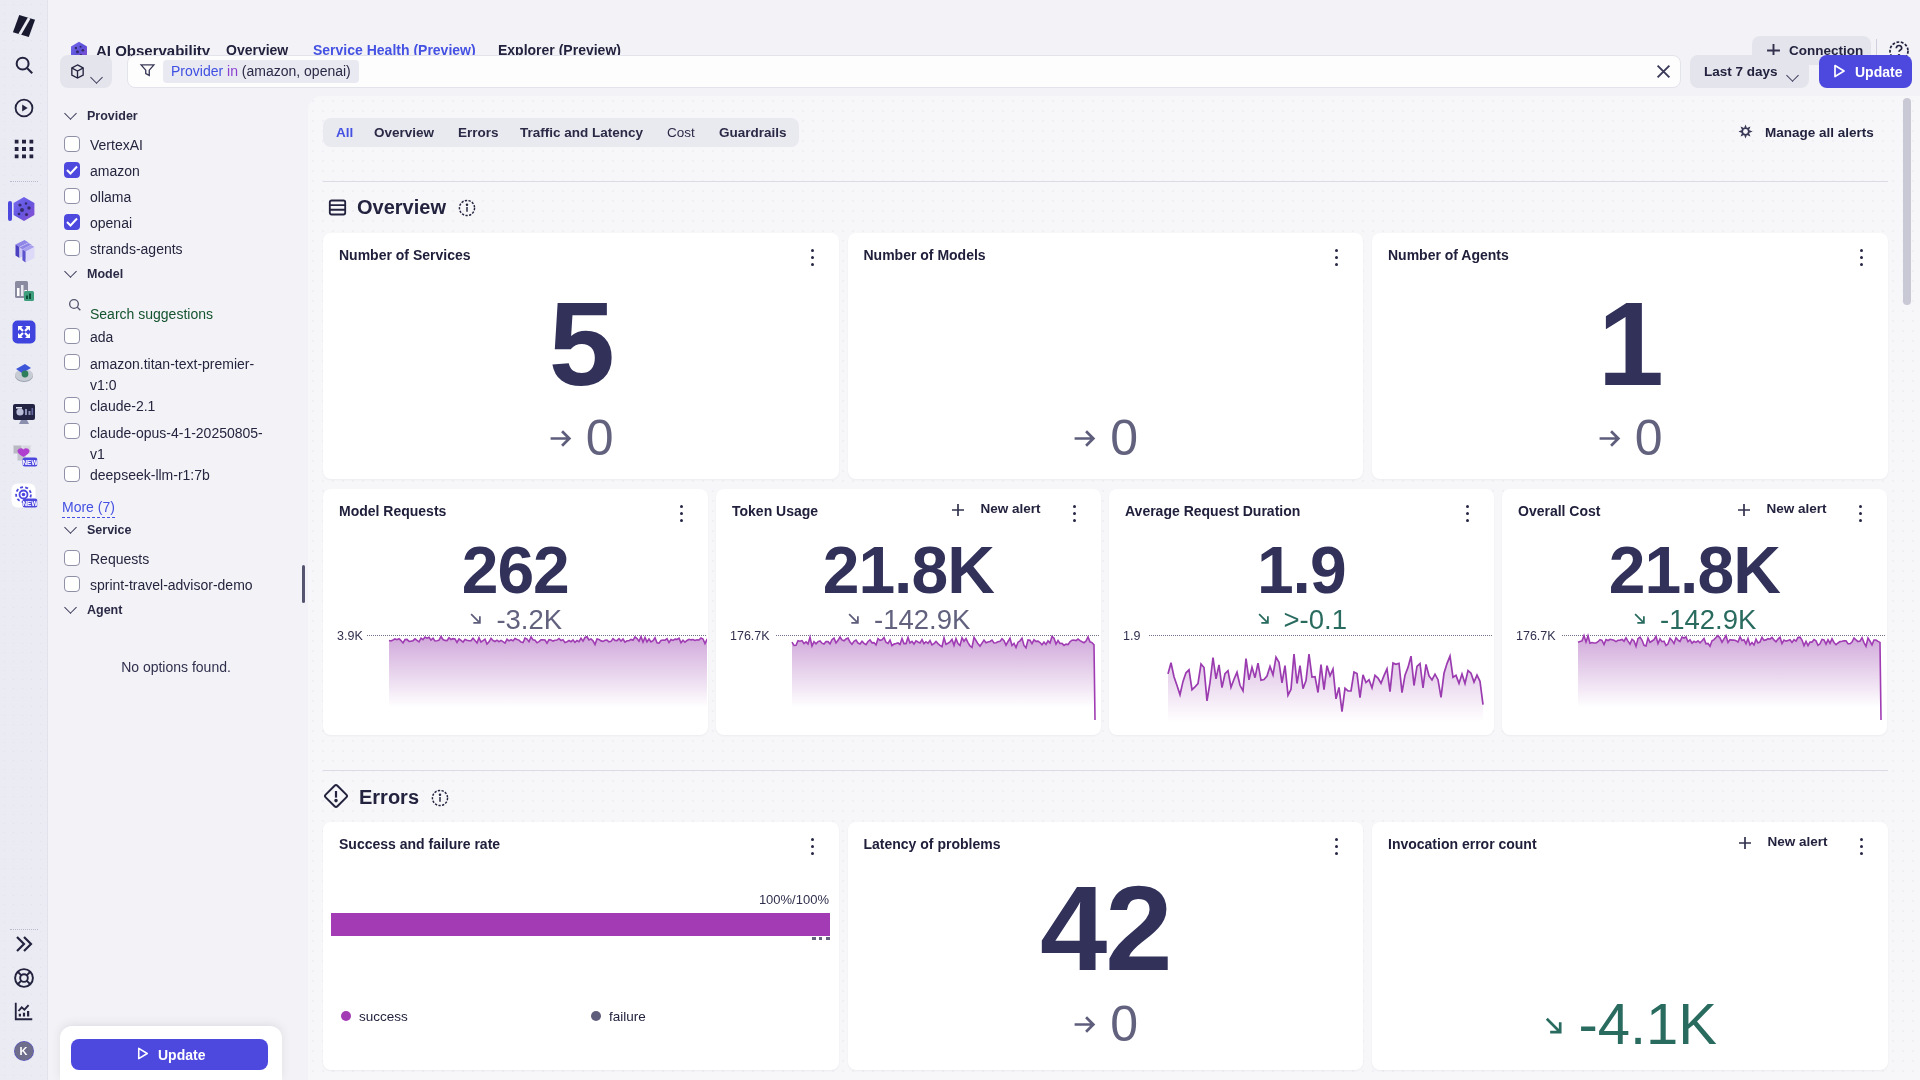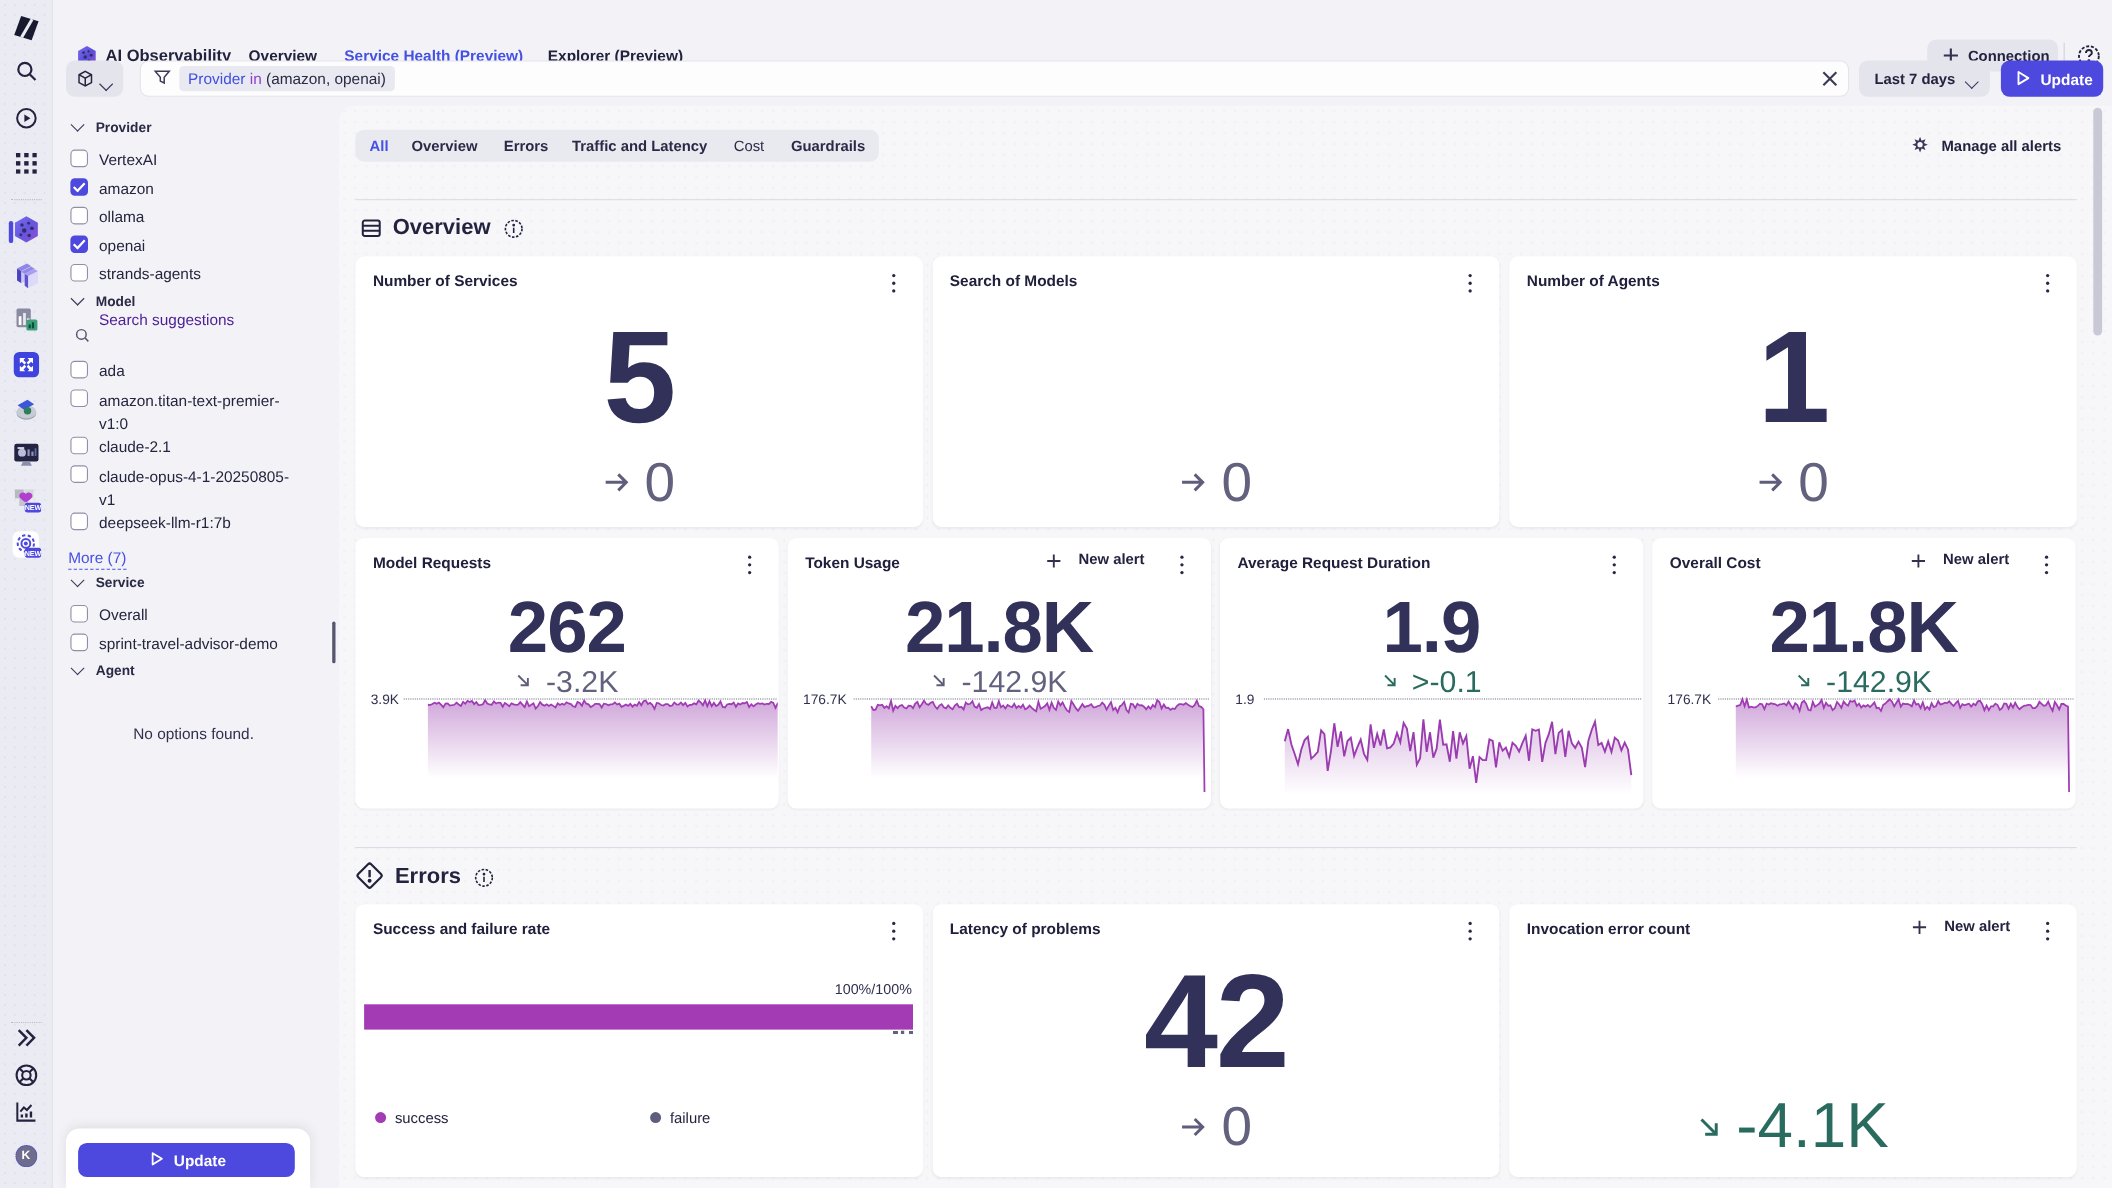--- a/index.html
+++ b/index.html
@@ -252,35 +252,35 @@
       </svg>
     </div>
     <div class="flab" style="top:115px">openai</div>
   <div class="cb" style="top:140px"></div>
     <div class="flab" style="top:141px">strands-agents</div>
   <div class="fhead" style="left:18px;top:167px"><span class="chev" style="margin-right:12px;position:relative;top:-2px"></span>Model</div>
   <div class="abs" style="left:19px;top:197px"><svg width="16" height="16" viewBox="0 0 24 24" fill="none" stroke="#55556f" stroke-width="2">
         <circle cx="10.5" cy="10.5" r="6.5"></circle>
         <path d="M15.5 15.5 L20 20"></path>
       </svg></div>
-  <div class="abs" style="left:42px;top:182px;font-size:14px;color:#4c1d95">Search suggestions</div>
+  <div class="abs" style="left:42px;top:206px;font-size:14px;color:#14532d">Search suggestions</div>
   <div class="cb" style="top:228px"></div>
     <div class="flab" style="top:229px">ada</div>
   <div class="cb" style="top:254px"></div>
     <div class="flab" style="top:254px;line-height:20.5px">amazon.titan-text-premier-<br>v1:0</div>
   <div class="cb" style="top:297px"></div>
     <div class="flab" style="top:298px">claude-2.1</div>
   <div class="cb" style="top:323px"></div>
     <div class="flab" style="top:323px;line-height:20.5px">claude-opus-4-1-20250805-<br>v1</div>
   <div class="cb" style="top:366px"></div>
     <div class="flab" style="top:367px">deepseek-llm-r1:7b</div>
   <div class="abs" style="left:14px;top:399px;font-size:14px;color:#4451e2;border-bottom:1px dashed #4451e2;padding-bottom:2px">More (7)</div>
   <div class="fhead" style="left:18px;top:423px"><span class="chev" style="margin-right:12px;position:relative;top:-2px"></span>Service</div>
   <div class="cb" style="top:450px"></div>
-    <div class="flab" style="top:451px">Overall</div>
+    <div class="flab" style="top:451px">Requests</div>
   <div class="cb" style="top:476px"></div>
     <div class="flab" style="top:477px">sprint-travel-advisor-demo</div>
   <div class="fhead" style="left:18px;top:503px"><span class="chev" style="margin-right:12px;position:relative;top:-2px"></span>Agent</div>
   <div class="abs" style="left:0;top:559px;width:256px;text-align:center;font-size:14px;color:#30304e">No options found.</div>
   <div class="abs" style="left:254px;top:465px;width:3px;height:38px;background:#55556f;border-radius:2px"></div>
 </div>
 
 <div id="main">
 
   <div class="abs" style="left:15px;top:22px;width:476px;height:29px;background:#e9e9f0;border-radius:8px"></div>
@@ -314,21 +314,21 @@
         <div></div>
         <div></div>
         <div></div>
       </div>
     <div class="bignum" style="top:51px;font-size:119px;line-height:119px">5</div>
     <div class="delta gray" style="top:181px;font-size:50px;line-height:48px"><svg width="25" height="25" viewBox="0 0 24 24" fill="none" stroke="#5e5e7c" stroke-width="2.6">
           <path d="M2.5 12 H20 M13.5 5 L20.5 12 L13.5 19"></path>
         </svg>0</div>
   </div>
   <div class="card" style="left:539.5px;top:137px;width:515.5px;height:246px">
-    <div class="ctitle">Search of Models</div>
+    <div class="ctitle">Number of Models</div>
       <div class="kebab" style="right:24px">
         <div></div>
         <div></div>
         <div></div>
       </div>
     <div class="delta gray" style="top:181px;font-size:50px;line-height:48px"><svg width="25" height="25" viewBox="0 0 24 24" fill="none" stroke="#5e5e7c" stroke-width="2.6">
           <path d="M2.5 12 H20 M13.5 5 L20.5 12 L13.5 19"></path>
         </svg>0</div>
   </div>
   <div class="card" style="left:1064px;top:137px;width:515.5px;height:246px">

